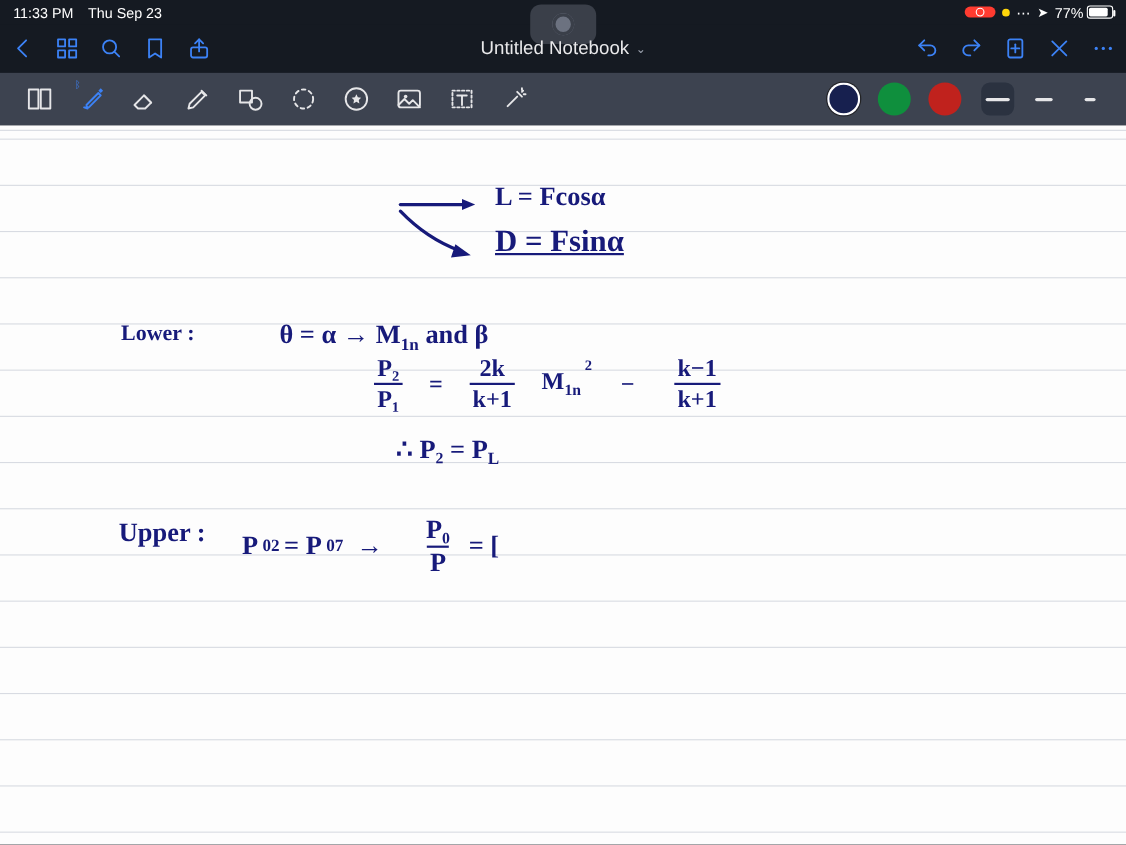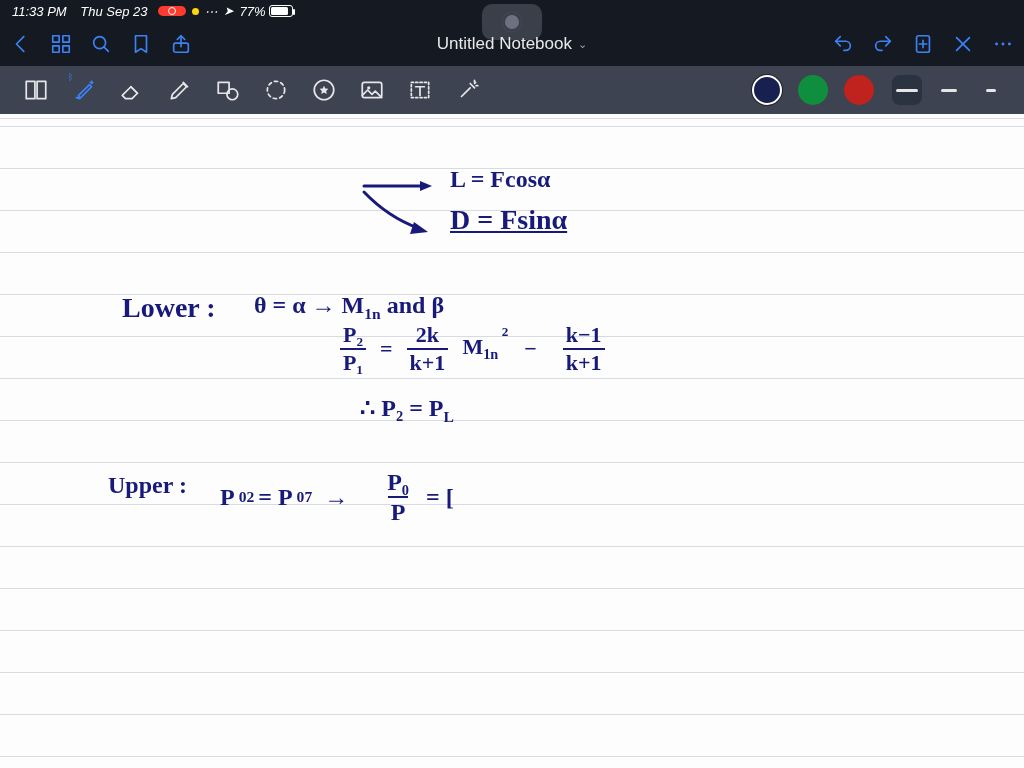--- a/index.html
+++ b/index.html
@@ -1,18 +1,18 @@
 <!DOCTYPE html>
 <html><head>
 <meta charset="utf-8">
 <style>
   * { margin: 0; padding: 0; box-sizing: border-box; }
   html, body { width: 1024px; height: 768px; overflow: hidden; font-family: -apple-system, "Helvetica Neue", Arial, sans-serif; background: #151a22; }
   
-  .statusbar { height: 22px; display: flex; align-items: center; padding: 4px 12px; color: #fff; font-size: 13px; font-weight: 500; font-style: italic; }
+  .statusbar { height: 22px; display: flex; align-items: center; justify-content: space-between; padding: 4px 12px; color: #fff; font-size: 13px; font-weight: 500; }
   .statusbar .left span { margin-right: 10px; }
   .statusbar .right { display: flex; align-items: center; gap: 6px; }
   .rec-pill { background:#ff3b30; border-radius:10px; padding:1px 10px; display:flex; align-items:center; }
   .rec-pill .dot { width:8px; height:8px; border:1.5px solid #fff; border-radius:50%; }
   .dot-yellow { width:7px;height:7px;border-radius:50%;background:#ffd60a; }
   .wifi, .loc { font-size:12px; }
   .battery { display:flex; align-items:center; gap:3px; }
   .battery .shell { width:24px; height:12px; border:1px solid #fff; border-radius:3px; position:relative; }
   .battery .shell::after { content:""; position:absolute; right:-3px; top:3px; width:2px; height:6px; background:#fff; border-radius:1px; }
   .battery .fill { position:absolute; left:1px; top:1px; bottom:1px; width:77%; background:#fff; border-radius:1.5px; }
@@ -262,26 +262,26 @@
 
   <svg class="arrows" style="left:358px; top:58px; width:120px; height:70px;" viewBox="0 0 120 70">
     <path d="M6 14 L62 14"></path>
       <polygon class="head" points="62,9 74,14 62,19"></polygon>
     <path d="M6 20 Q30 45 60 56"></path>
       <polygon class="head" points="56,50 70,60 52,62"></polygon>
   </svg>
   <div class="ink" style="left:450px; top:52px; font-size:24px;">L = Fcosα</div>
   <div class="ink" style="left:450px; top:90px; font-size:28px;text-decoration:underline;">D = Fsinα</div>
 
-  <div class="ink" style="left:122px; top:178px; font-size:28px;text-align:right;">Lower :</div>
+  <div class="ink" style="left:110px; top:178px; font-size:20px;text-align:right;">Lower :</div>
   <div class="ink" style="left:218px; top:178px; font-size:24px;margin-left:36px;">
     <span>θ = α  →  M</span><span class="sub">1n</span><span>  and  β</span>
   </div>
 
-  <div class="ink" style="left:340px; top:210px; font-size:22px; display:flex; align-items:center; gap:14px;">
+  <div class="ink" style="left:340px; top:210px; font-size:22px; display:flex; align-items:center; gap:24px;">
     <span class="frac">
         <span class="n">P₂</span>
         <span class="d">P₁</span>
       </span>
     <span>=</span>
     <span class="frac">
         <span class="n">2k</span>
         <span class="d">k+1</span>
       </span>
     <span style="position:relative;">

